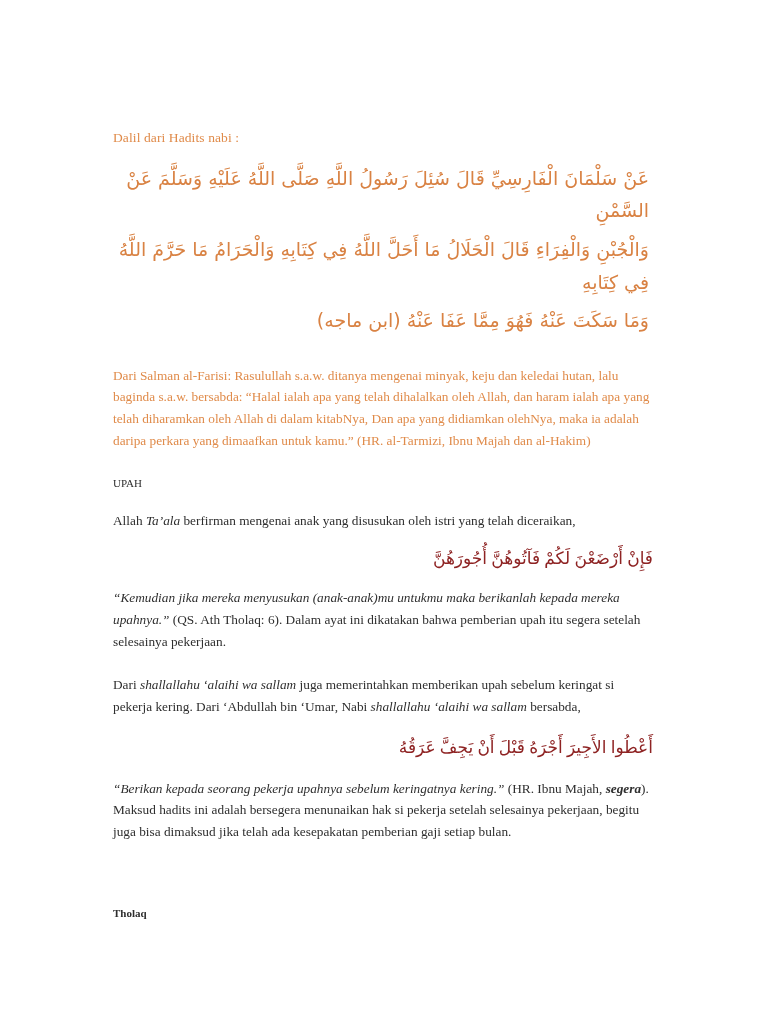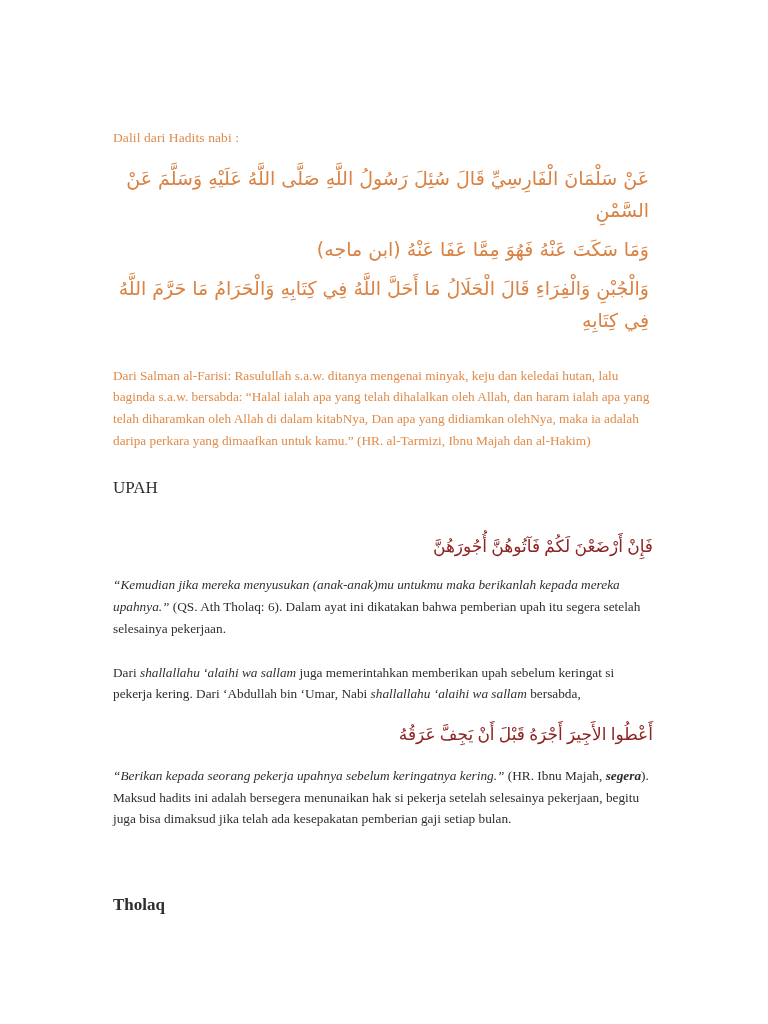--- a/index.html
+++ b/index.html
@@ -71,21 +71,21 @@
   .para {
     color: #2e2e2e;
     font-size: 13.3px;
     line-height: 1.65;
     text-align: left;
     margin: 0;
   }
 
   .section-title {
     color: #2e2e2e;
-    font-size: 17px;
+    font-size: 11px;
     line-height: 1.5;
     margin: 0;
   }
   .section-title-bold { font-weight: bold; }
 
   .it { font-style: italic; }
   .bi { font-style: italic; font-weight: bold; }
   .bd { font-weight: bold; }
   .sp-14 { height: 14px; }
   .sp-16 { height: 16px; }
@@ -98,34 +98,35 @@
 </head>
 <body>
 
 <div class="page">
   <div class="doc-body">
 
     <p class="heading-orange">Dalil dari Hadits nabi :</p>
 
     <div>
       <p class="arabic arabic-orange">عَنْ سَلْمَانَ الْفَارِسِيِّ قَالَ سُئِلَ رَسُولُ اللَّهِ صَلَّى اللَّهُ عَلَيْهِ وَسَلَّمَ عَنْ السَّمْنِ</p>
+      <p class="arabic arabic-orange">وَالْجُبْنِ وَالْفِرَاءِ قَالَ الْحَلَالُ مَا أَحَلَّ اللَّهُ فِي كِتَابِهِ وَالْحَرَامُ مَا حَرَّمَ اللَّهُ فِي كِتَابِهِ</p>
       <p class="arabic arabic-orange">وَمَا سَكَتَ عَنْهُ فَهُوَ مِمَّا عَفَا عَنْهُ (ابن ماجه)</p>
-      <p class="arabic arabic-orange">وَالْجُبْنِ وَالْفِرَاءِ قَالَ الْحَلَالُ مَا أَحَلَّ اللَّهُ فِي كِتَابِهِ وَالْحَرَامُ مَا حَرَّمَ اللَّهُ فِي كِتَابِهِ</p>
     </div>
 
     <div class="sp-22"></div>
 
     <p class="para-orange">Dari Salman al-Farisi: Rasulullah s.a.w. ditanya mengenai minyak, keju dan keledai hutan, lalu baginda s.a.w. bersabda: “Halal ialah apa yang telah dihalalkan oleh Allah, dan haram ialah apa yang telah diharamkan oleh Allah di dalam kitabNya, Dan apa yang didiamkan olehNya, maka ia adalah daripa perkara yang dimaafkan untuk kamu.” (HR. al-Tarmizi, Ibnu Majah dan al-Hakim)</p>
 
     <div class="sp-24"></div>
 
     <p class="section-title">UPAH</p>
 
     <div class="sp-18"></div>
 
+    <p class="para"><span>Allah </span><span class="it">Ta’ala</span><span> berfirman mengenai anak yang disusukan oleh istri yang telah diceraikan,</span></p>
 
     <div class="sp-14"></div>
 
     <p class="arabic-maroon">فَإِنْ أَرْضَعْنَ لَكُمْ فَآتُوهُنَّ أُجُورَهُنَّ</p>
 
     <div class="sp-14"></div>
 
     <p class="para"><span class="it">“Kemudian jika mereka menyusukan (anak-anak)mu untukmu maka berikanlah kepada mereka upahnya.”</span><span> (QS. Ath Tholaq: 6). Dalam ayat ini dikatakan bahwa pemberian upah itu segera setelah selesainya pekerjaan.</span></p>
 
     <div class="sp-22"></div>

